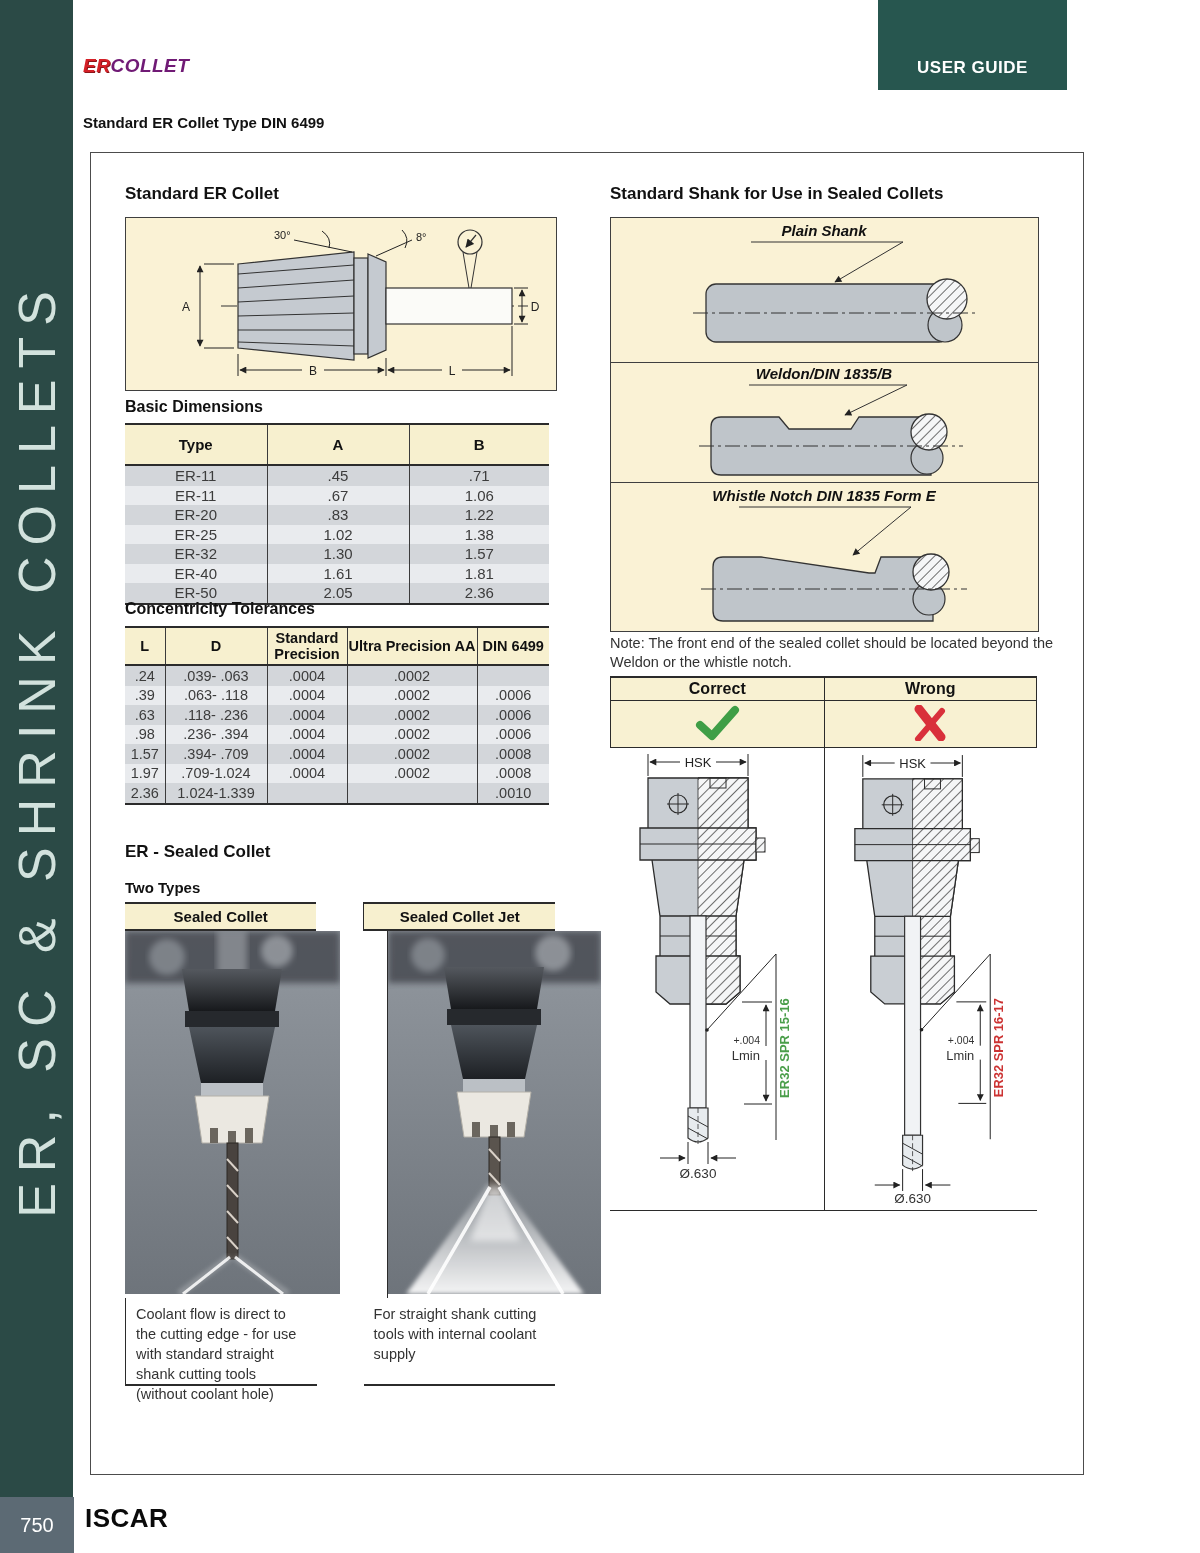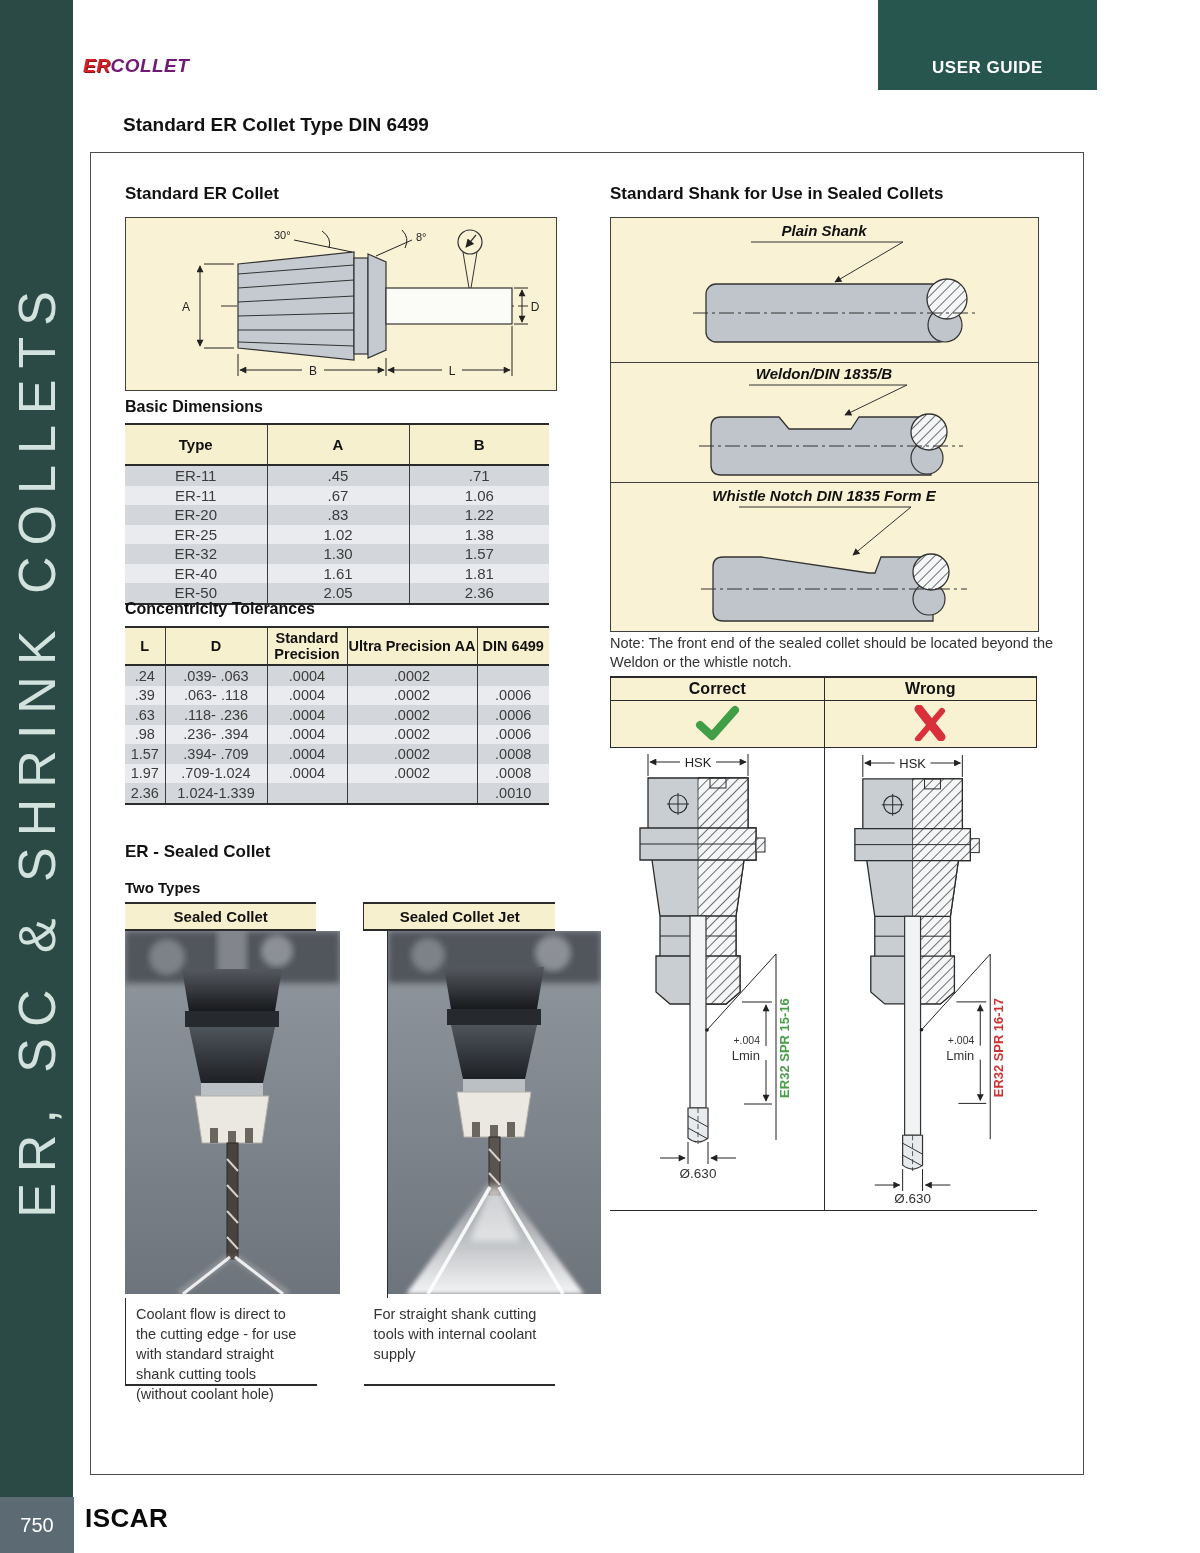--- a/index.html
+++ b/index.html
@@ -3,27 +3,27 @@
 <meta charset="utf-8">
 <style>
   html,body{margin:0;padding:0;background:#e8e8e8;}
   #page{position:relative;width:1200px;height:1553px;background:#fff;overflow:hidden;
         font-family:"Liberation Sans","DejaVu Sans",sans-serif;color:#111;}
   .abs{position:absolute;}
   
   #sidebar{left:0;top:0;width:73px;height:1497px;background:#2b4a46;display:flex;align-items:center;justify-content:center;}
   #sidebar .vtext{writing-mode:vertical-rl;transform:rotate(180deg);font-size:52px;letter-spacing:11px;color:#d2e2dd;white-space:nowrap;}
   
-  #userguide{left:878px;top:0;width:219px;height:90px;background:#27564f;}
+  #userguide{left:878px;top:0;width:189px;height:90px;background:#27564f;}
   #userguide span{position:absolute;bottom:12px;left:0;right:0;text-align:center;color:#fff;font-weight:bold;font-size:17px;letter-spacing:.5px;}
   
   #logo{left:83px;top:55px;font-size:19px;font-weight:900;font-style:italic;letter-spacing:.5px;}
   #logo .er{color:#d42027;text-shadow:1px 1px 0 #8c1419;}
   #logo .collet{color:#701a75;}
-  #title{left:83px;top:114px;font-size:19px;font-weight:bold;margin-left:40px;}
+  #title{left:83px;top:114px;font-size:15px;font-weight:bold;}
   #contentbox{left:90px;top:152px;width:992px;height:1321px;border:1.5px solid #4c4c4c;}
   .h2{font-size:17px;font-weight:bold;}
   .h3{font-size:16px;font-weight:bold;}
   
   .cream{background:#faf2d5;border:1px solid #3f3f3f;}
   
   table.dt{border-collapse:collapse;table-layout:fixed;width:100%;font-size:15px;}
   table.dt th{background:#f7f0cf;font-weight:bold;color:#111;border-top:2px solid #2b2b2b;border-bottom:2px solid #2b2b2b;padding:11px 2px;}
   table.dt td{color:#3c3c3c;text-align:center;height:19.5px;padding:0 2px;}
   table.dt td+td, table.dt th+th{border-left:1.2px solid #3b3b3b;}

